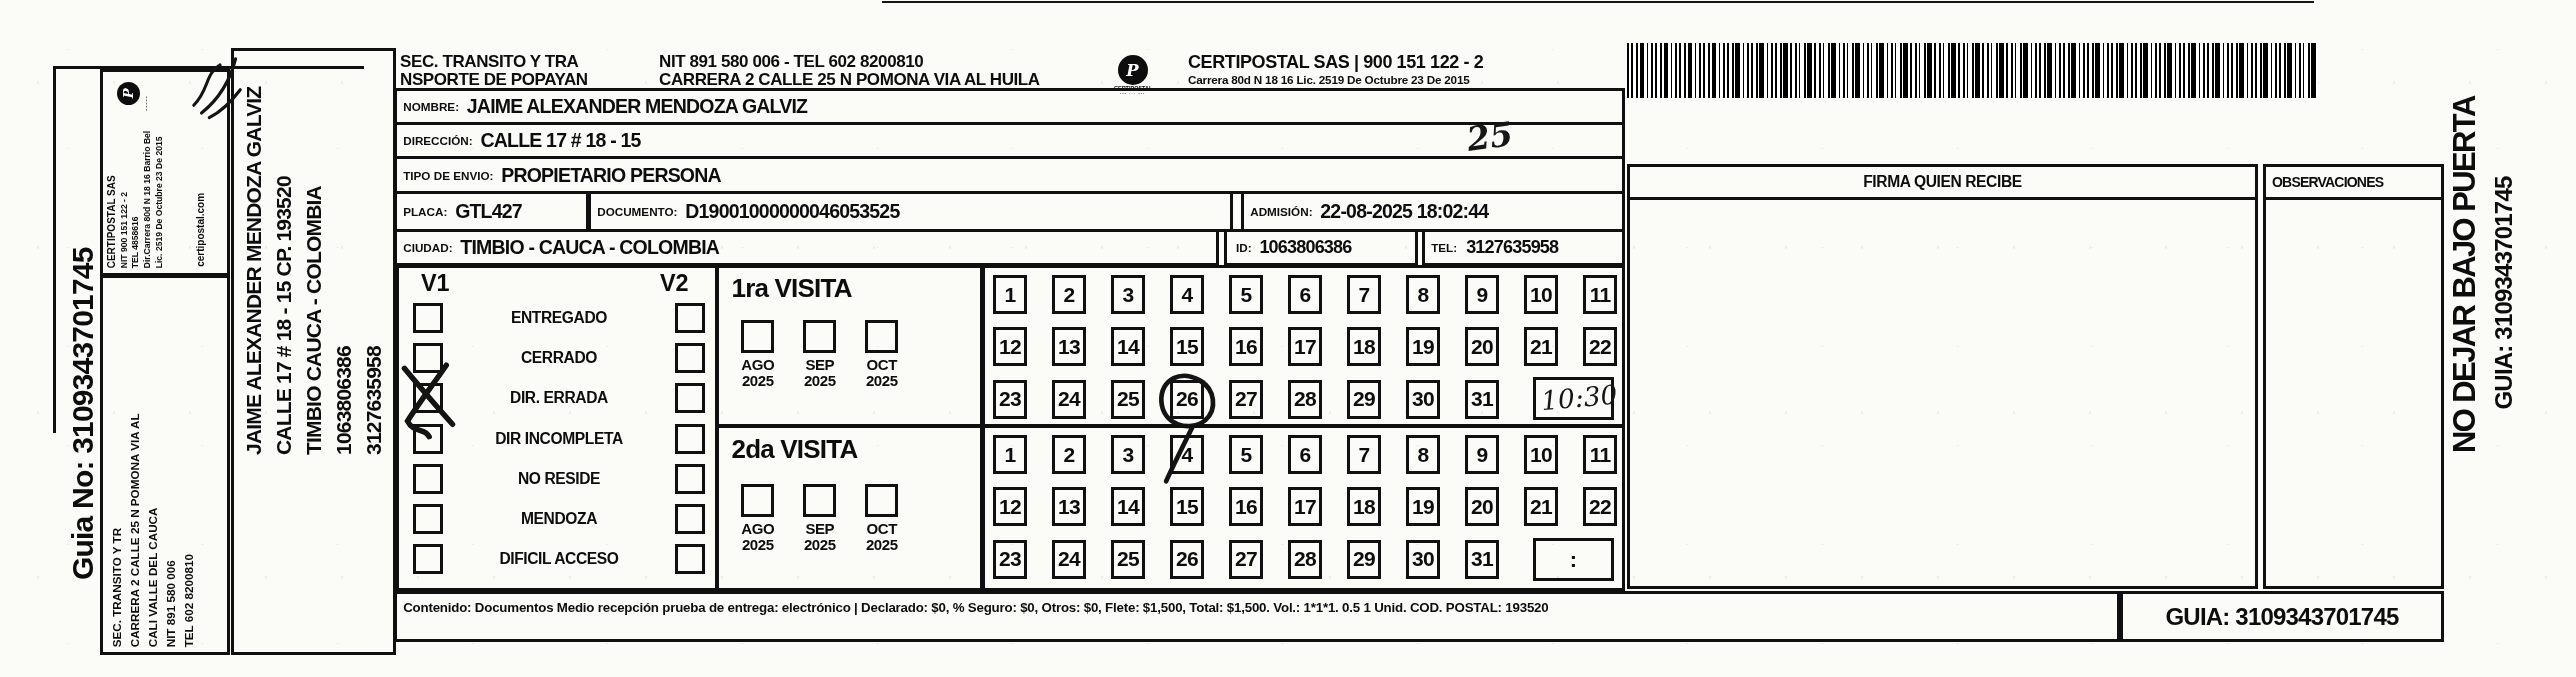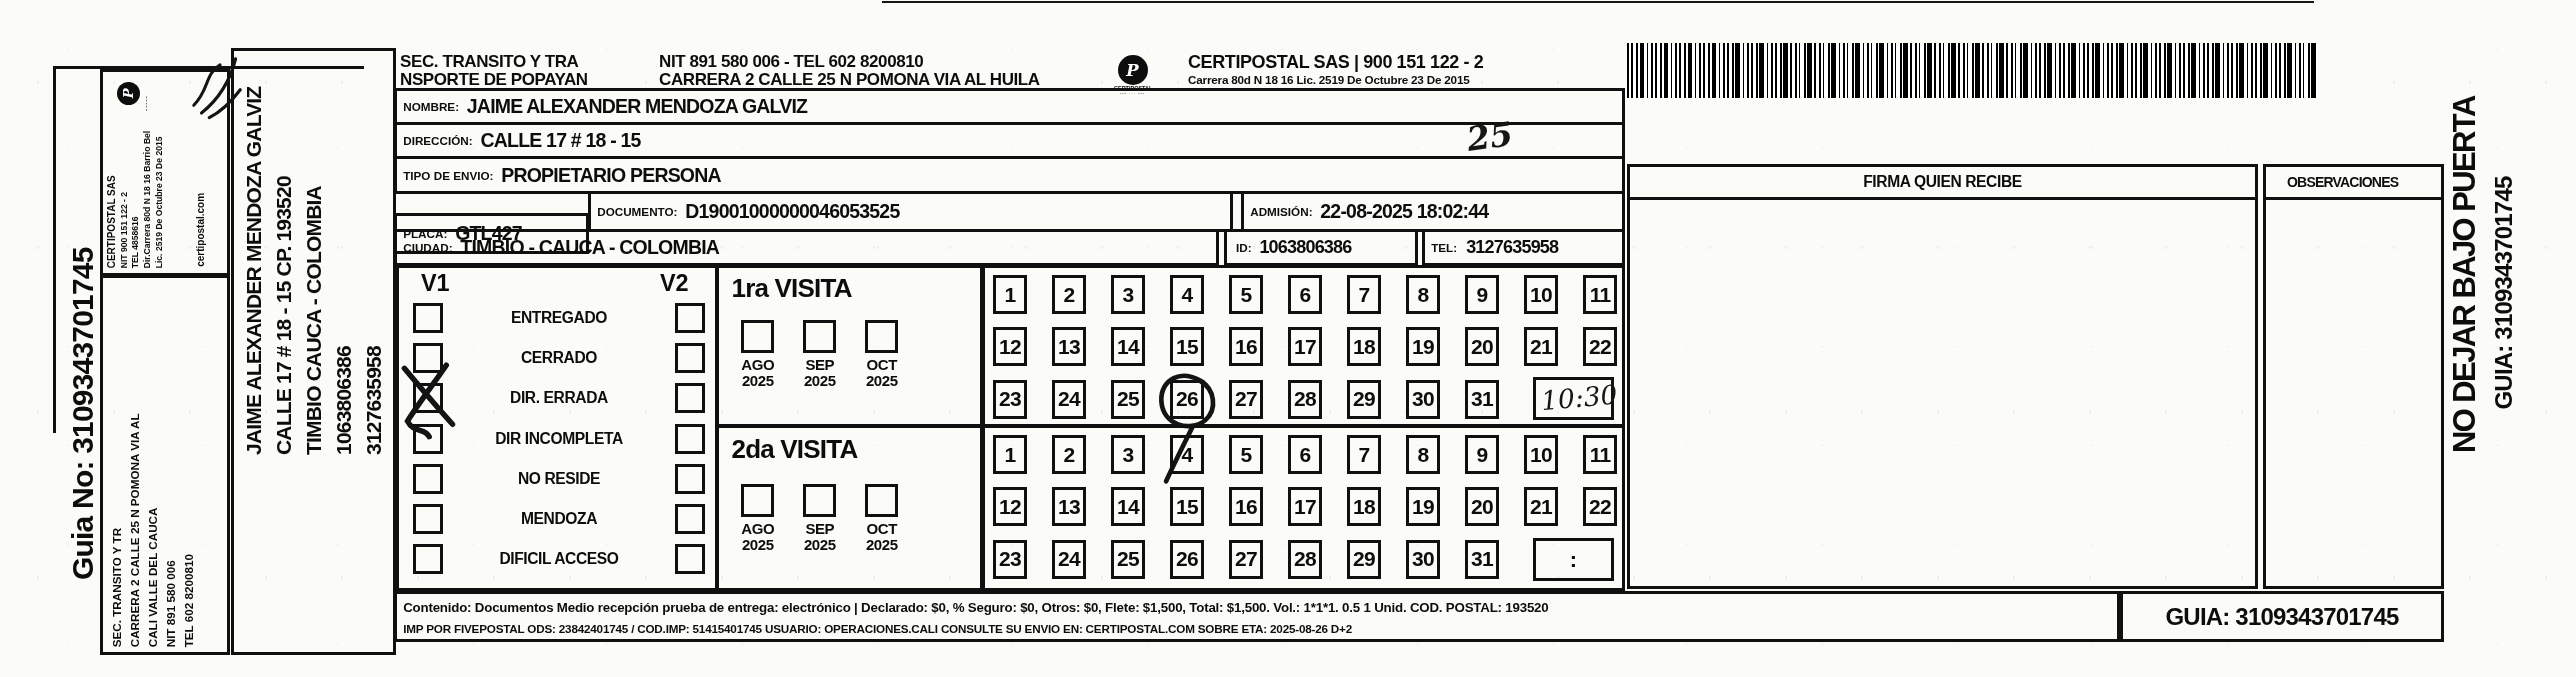--- a/index.html
+++ b/index.html
@@ -127,21 +127,21 @@
   </div>
   <div class="abs bx row" style="left:394px;top:122px;width:1231px;height:37px;">
     <span class="lbl">DIRECCIÓN:</span>
     <span class="val">CALLE 17 # 18 - 15</span>
   </div>
   <div class="abs hw" style="left:1467px;top:117px;font-size:33px;transform:rotate(-8deg);font-weight:bold;">25</div>
   <div class="abs bx row" style="left:394px;top:156px;width:1231px;height:38px;">
     <span class="lbl">TIPO DE ENVIO:</span>
     <span class="val">PROPIETARIO PERSONA</span>
   </div>
-  <div class="abs bx row" style="left:394px;top:191px;width:195px;height:41px;margin-top:22px;">
+  <div class="abs bx row" style="left:394px;top:191px;width:195px;height:41px;">
     <span class="lbl">PLACA:</span>
     <span class="val">GTL427</span>
   </div>
   <div class="abs bx row" style="left:588px;top:191px;width:645px;height:41px;">
     <span class="lbl">DOCUMENTO:</span>
     <span class="val">D19001000000046053525</span>
   </div>
   <div class="abs bx row" style="left:1241px;top:191px;width:384px;height:41px;">
     <span class="lbl">ADMISIÓN:</span>
     <span class="val">22-08-2025 18:02:44</span>
@@ -461,27 +461,26 @@
     <span class="bold" style="font-size:22px;">:</span>
   </div>
 
   <div class="abs bx" style="left:1627px;top:164px;width:631px;height:425px;">
     <div style="border-bottom:3.1px solid #101010;height:30px;display:flex;align-items:center;justify-content:center;">
       <span class="bold" style="font-size:15.6px;letter-spacing:-0.4px;">FIRMA QUIEN RECIBE</span>
     </div>
   </div>
   <div class="abs bx" style="left:2263px;top:164px;width:181px;height:425px;">
     <div style="border-bottom:3.1px solid #101010;height:30px;display:flex;align-items:center;">
-      <span class="bold" style="font-size:14px;letter-spacing:-0.8px;padding-left:21px;white-space:nowrap;">OBSERVACIONES</span>
+      <span class="bold" style="font-size:14px;letter-spacing:-0.8px;padding-left:6px;white-space:nowrap;">OBSERVACIONES</span>
     </div>
   </div>
 
   <div class="abs bx" style="left:394px;top:591px;width:1726px;height:51px;padding:3.1px 6.2px;">
     <div class="bold" style="font-size:13.3px;line-height:22px;letter-spacing:-0.2px;white-space:nowrap;">Contenido: Documentos Medio recepción prueba de entrega: electrónico | Declarado: $0, % Seguro: $0, Otros: $0, Flete: $1,500, Total: $1,500. Vol.: 1*1*1. 0.5  1 Unid. COD. POSTAL: 193520</div>
-    <div class="bold" style="font-size:11.7px;line-height:19px;letter-spacing:-0.2px;white-space:nowrap;">IMP POR FIVEPOSTAL ODS: 23842401745 / COD.IMP: 51415401745 USUARIO: OPERACIONES.CALI CONSULTE SU ENVIO EN: CERTIPOSTAL.COM SOBRE ETA: 2025-08-26 D+2</div>
   </div>
   <div class="abs bx" style="left:2120px;top:591px;width:324px;height:51px;display:flex;align-items:center;justify-content:center;">
     <span class="bold cond" style="font-size:24px;">GUIA: 3109343701745</span>
   </div>
 
   <div class="abs rot" style="left:2447px;top:117px;width:37px;height:336px;">
     <div class="ri bold cond" style="width:336px;height:37px;font-size:31px;line-height:36px;letter-spacing:-1.6px;white-space:nowrap;">NO DEJAR BAJO PUERTA</div>
   </div>
   <div class="abs rot" style="left:2489px;top:129px;width:31px;height:328px;">
     <div class="ri bold cond" style="width:328px;height:31px;font-size:24px;line-height:30px;text-align:center;white-space:nowrap;">GUIA: 3109343701745</div>

